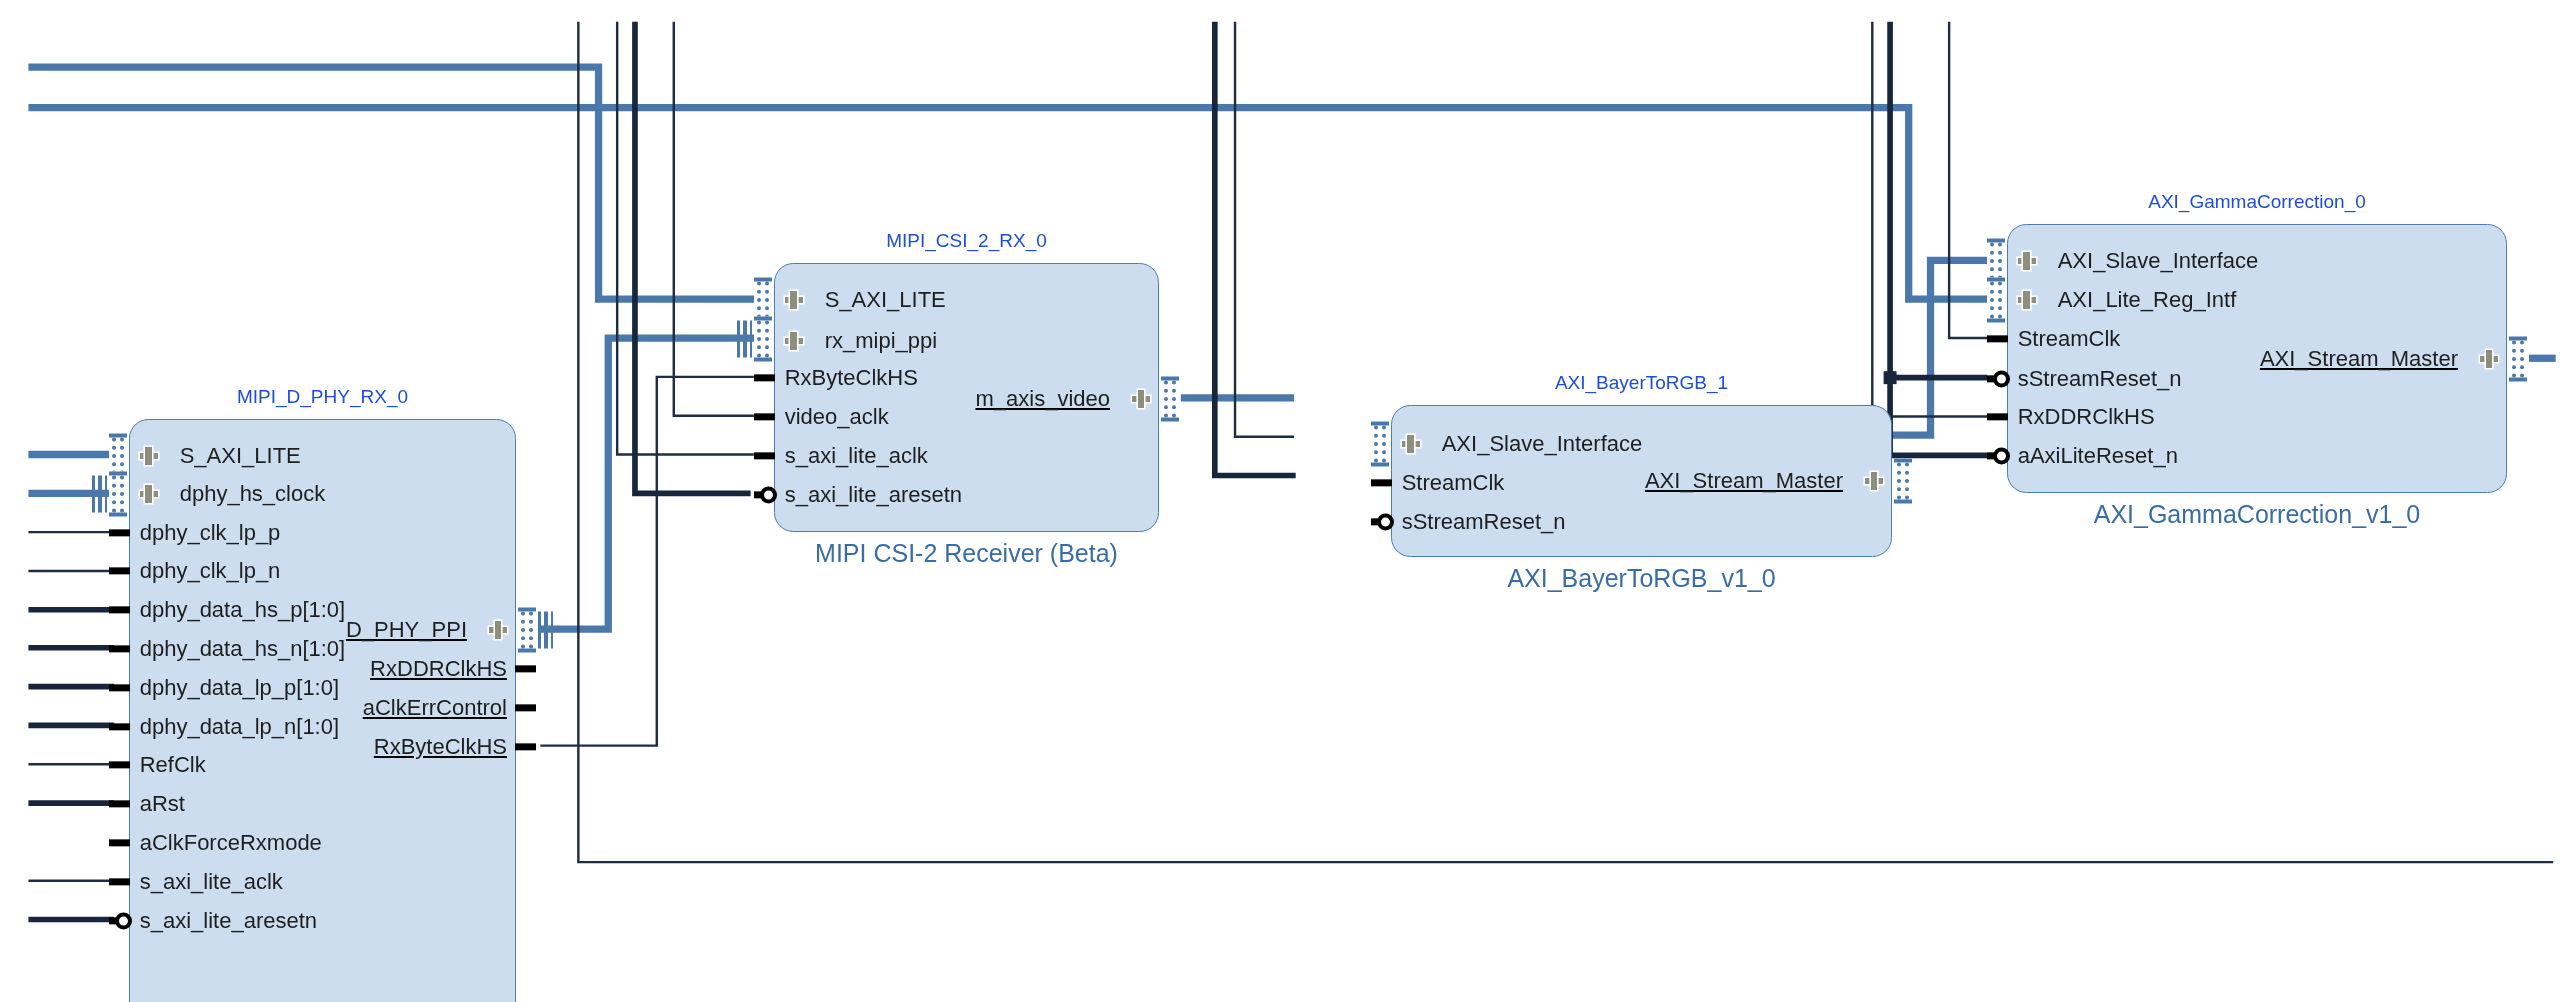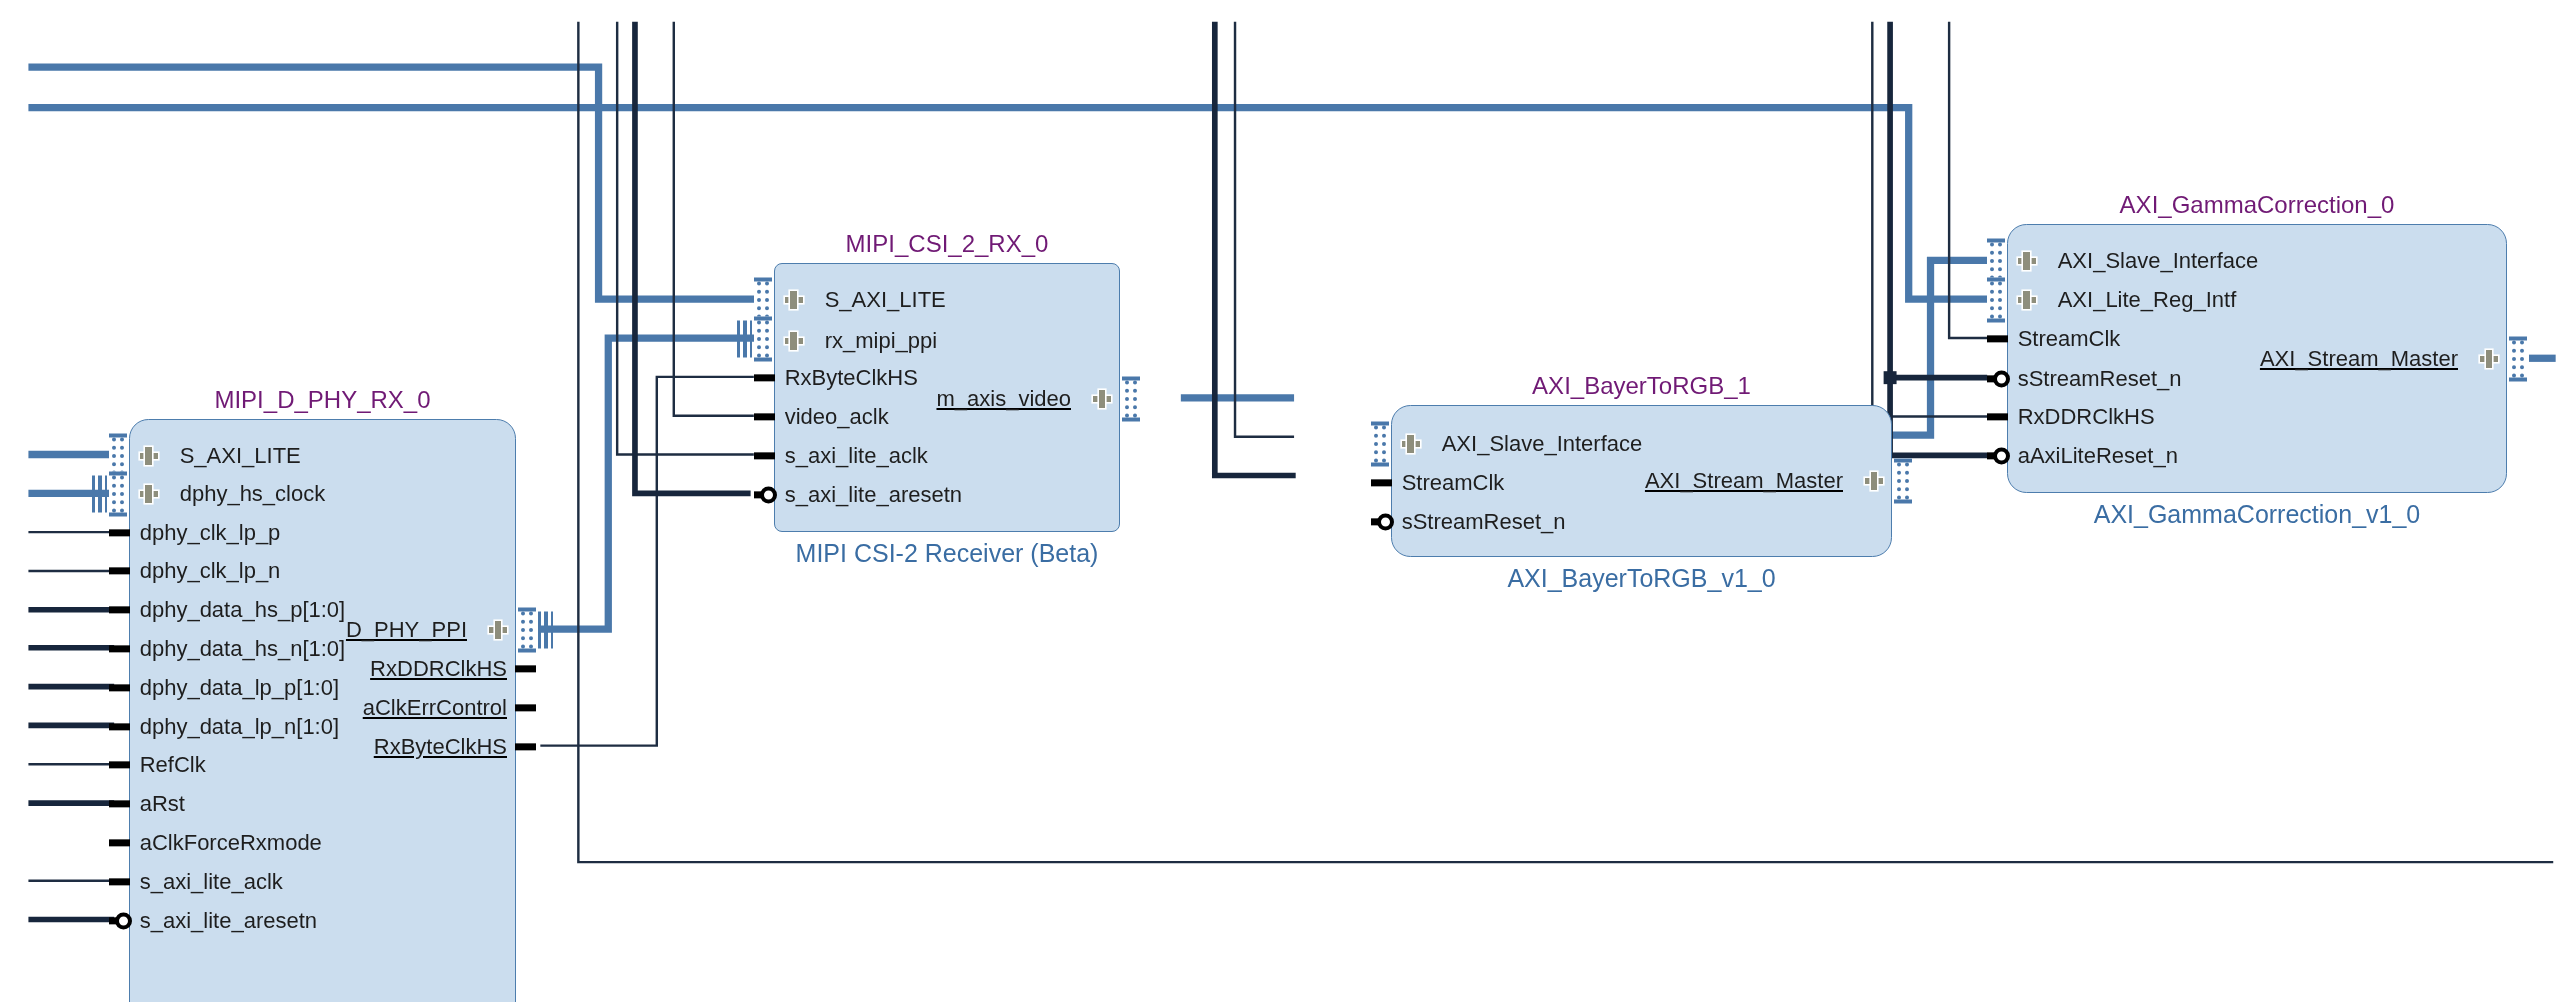--- a/index.html
+++ b/index.html
@@ -4,21 +4,21 @@
 <style>
   html,body{margin:0;padding:0;background:#ffffff;}
   #canvas{position:relative;width:2576px;height:1002px;overflow:hidden;background:#ffffff;
           font-family:"Liberation Sans", sans-serif;}
   svg.wires{position:absolute;left:0;top:0;}
   svg.wires path{fill:none;}
   .wb{stroke:#4a78aa;stroke-width:9;}
   .wt{stroke:#1e2d42;stroke-width:3;}
   .wk{stroke:#17263c;stroke-width:7;}
   .block{position:absolute;background:#cbddee;border:1.6px solid #4d7dad;border-radius:19.4px;box-sizing:border-box;}
-  .btitle{position:absolute;top:-34px;left:50%;transform:translateX(-50%);font-size:24px;color:#701a75;white-space:nowrap;}
+  .btitle{position:absolute;top:-34px;left:50%;transform:translateX(-50%);font-size:19px;color:#1d4ed8;white-space:nowrap;}
   .bsub{position:absolute;bottom:-37px;left:50%;transform:translateX(-50%);font-size:25px;color:#3a6da3;white-space:nowrap;}
   .port{position:absolute;display:flex;align-items:center;gap:22px;transform:translateY(-50%);}
   .port.l{left:9.7px;}
   .port.r{right:8px;text-decoration:underline;}
   .plabel{font-size:22px;color:#1e1e1e;white-space:nowrap;}
   .plus{width:18px;height:18px;position:relative;flex:0 0 auto;}
   .plus::before{content:"";position:absolute;left:0;top:5.7px;width:18px;height:6.5px;background:#8e8e7c;box-shadow:0 0 0 1.6px #ffffff;}
   .plus::after{content:"";position:absolute;left:5.7px;top:0;width:6.5px;height:18px;background:#8e8e7c;box-shadow:0 0 0 1.6px #ffffff;}
   .stub{position:absolute;width:21px;height:7.3px;background:#000000;transform:translateY(-50%);}
   .stub.l{left:-21px;}
@@ -161,21 +161,21 @@
     <span class="stub r" style="top:288px"></span>
     <div class="port r" style="top:288px">
       <span class="plabel">aClkErrControl</span>
     </div>
     <span class="stub r" style="top:327px"></span>
     <div class="port r" style="top:327px">
       <span class="plabel">RxByteClkHS</span>
     </div>
   </div>
 
-  <div class="block" style="left:774px;top:263px;width:346px;height:269px;border-radius:8px;">
+  <div class="block" style="left:774px;top:263px;width:385px;height:269px;">
     <div class="btitle">MIPI_CSI_2_RX_0</div>
     <div class="bsub">MIPI CSI-2 Receiver (Beta)</div>
 
     <span class="conn l" style="top:36px">
         <i></i>
         <i></i>
       </span>
     <div class="port l" style="top:36px">
       <span class="plus"></span>
       <span class="plabel">S_AXI_LITE</span>

